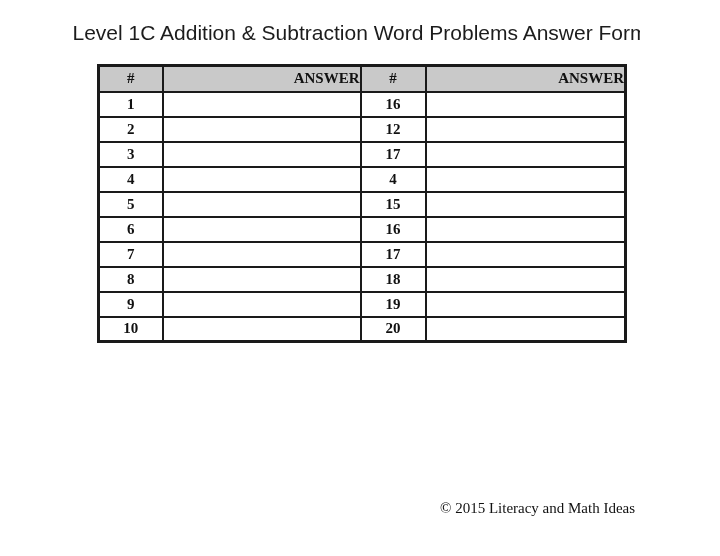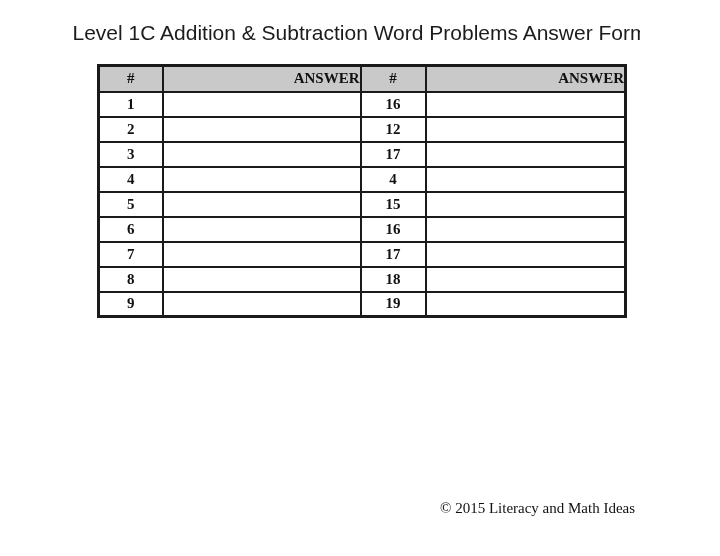--- a/index.html
+++ b/index.html
@@ -130,18 +130,24 @@
           <td class="ans"></td>
           <td class="num">18</td>
           <td class="ans"></td>
         </tr>
         <tr>
           <td class="num">9</td>
           <td class="ans"></td>
           <td class="num">19</td>
           <td class="ans"></td>
         </tr>
+        <tr>
+          <td class="num">10</td>
+          <td class="ans"></td>
+          <td class="num">20</td>
+          <td class="ans"></td>
+        </tr>
       </tbody>
   </table>
 
   <div class="footer">© 2015 Literacy and Math Ideas</div>
 
 </div>
 
 </body></html>

